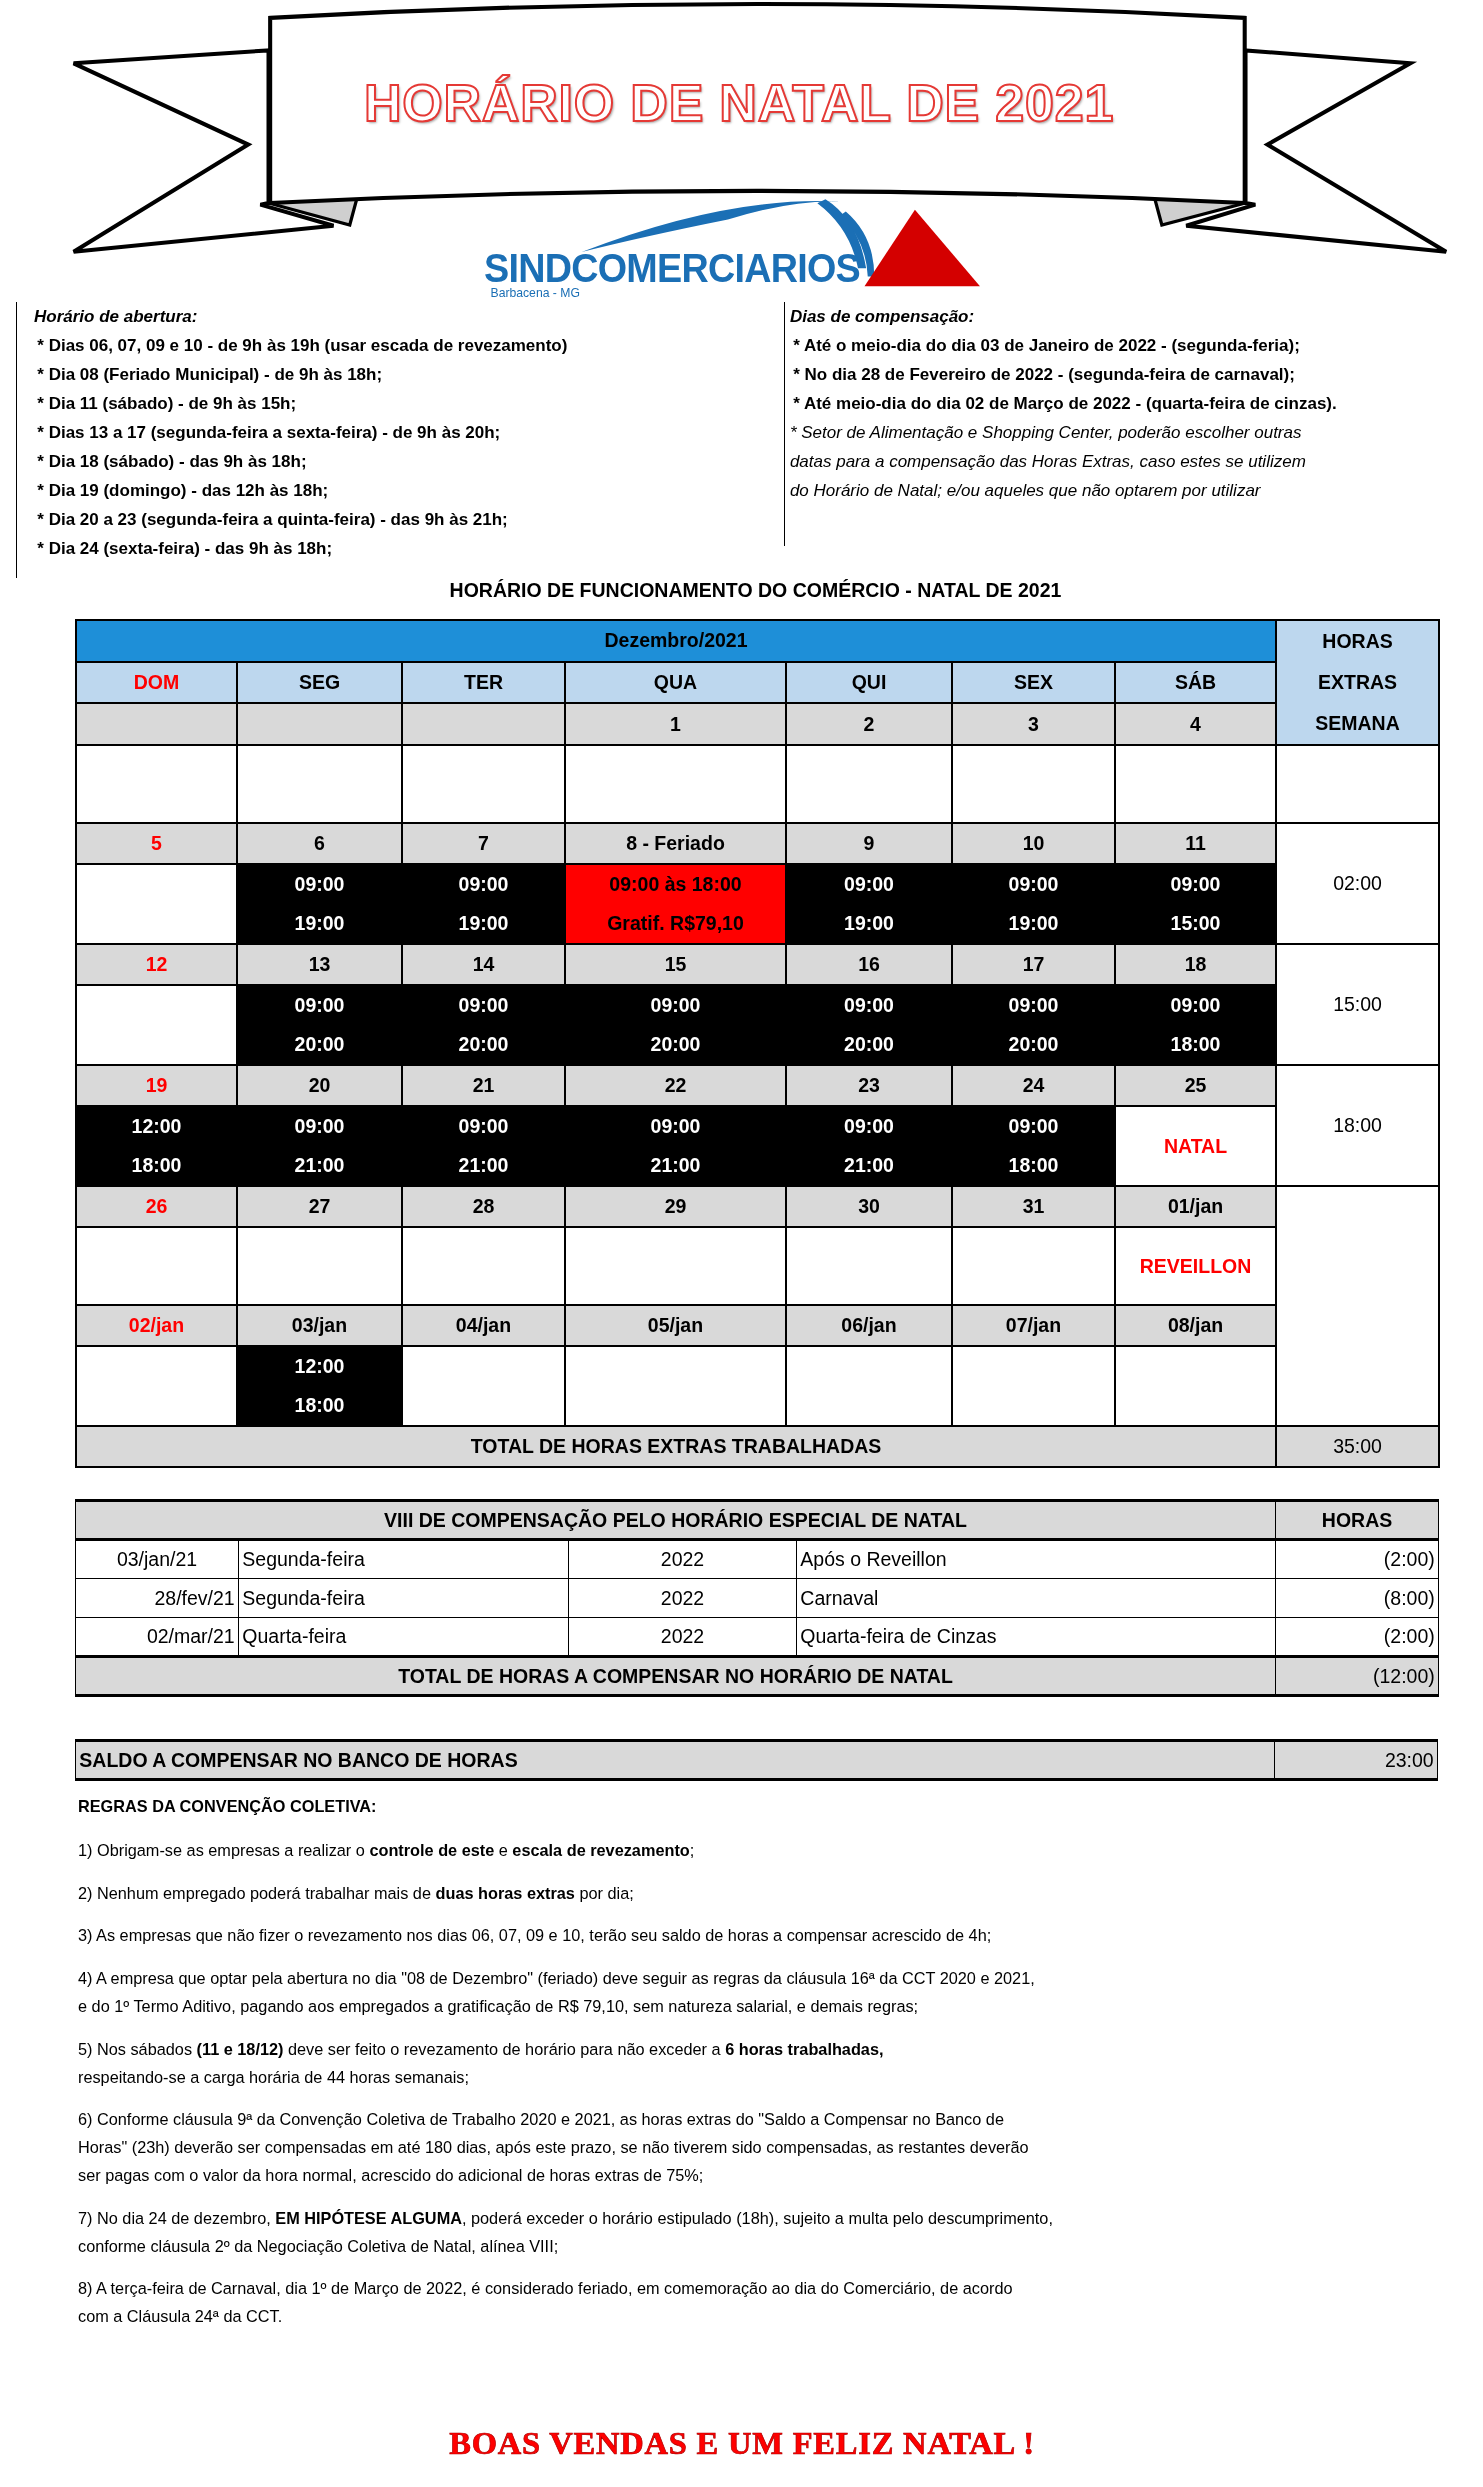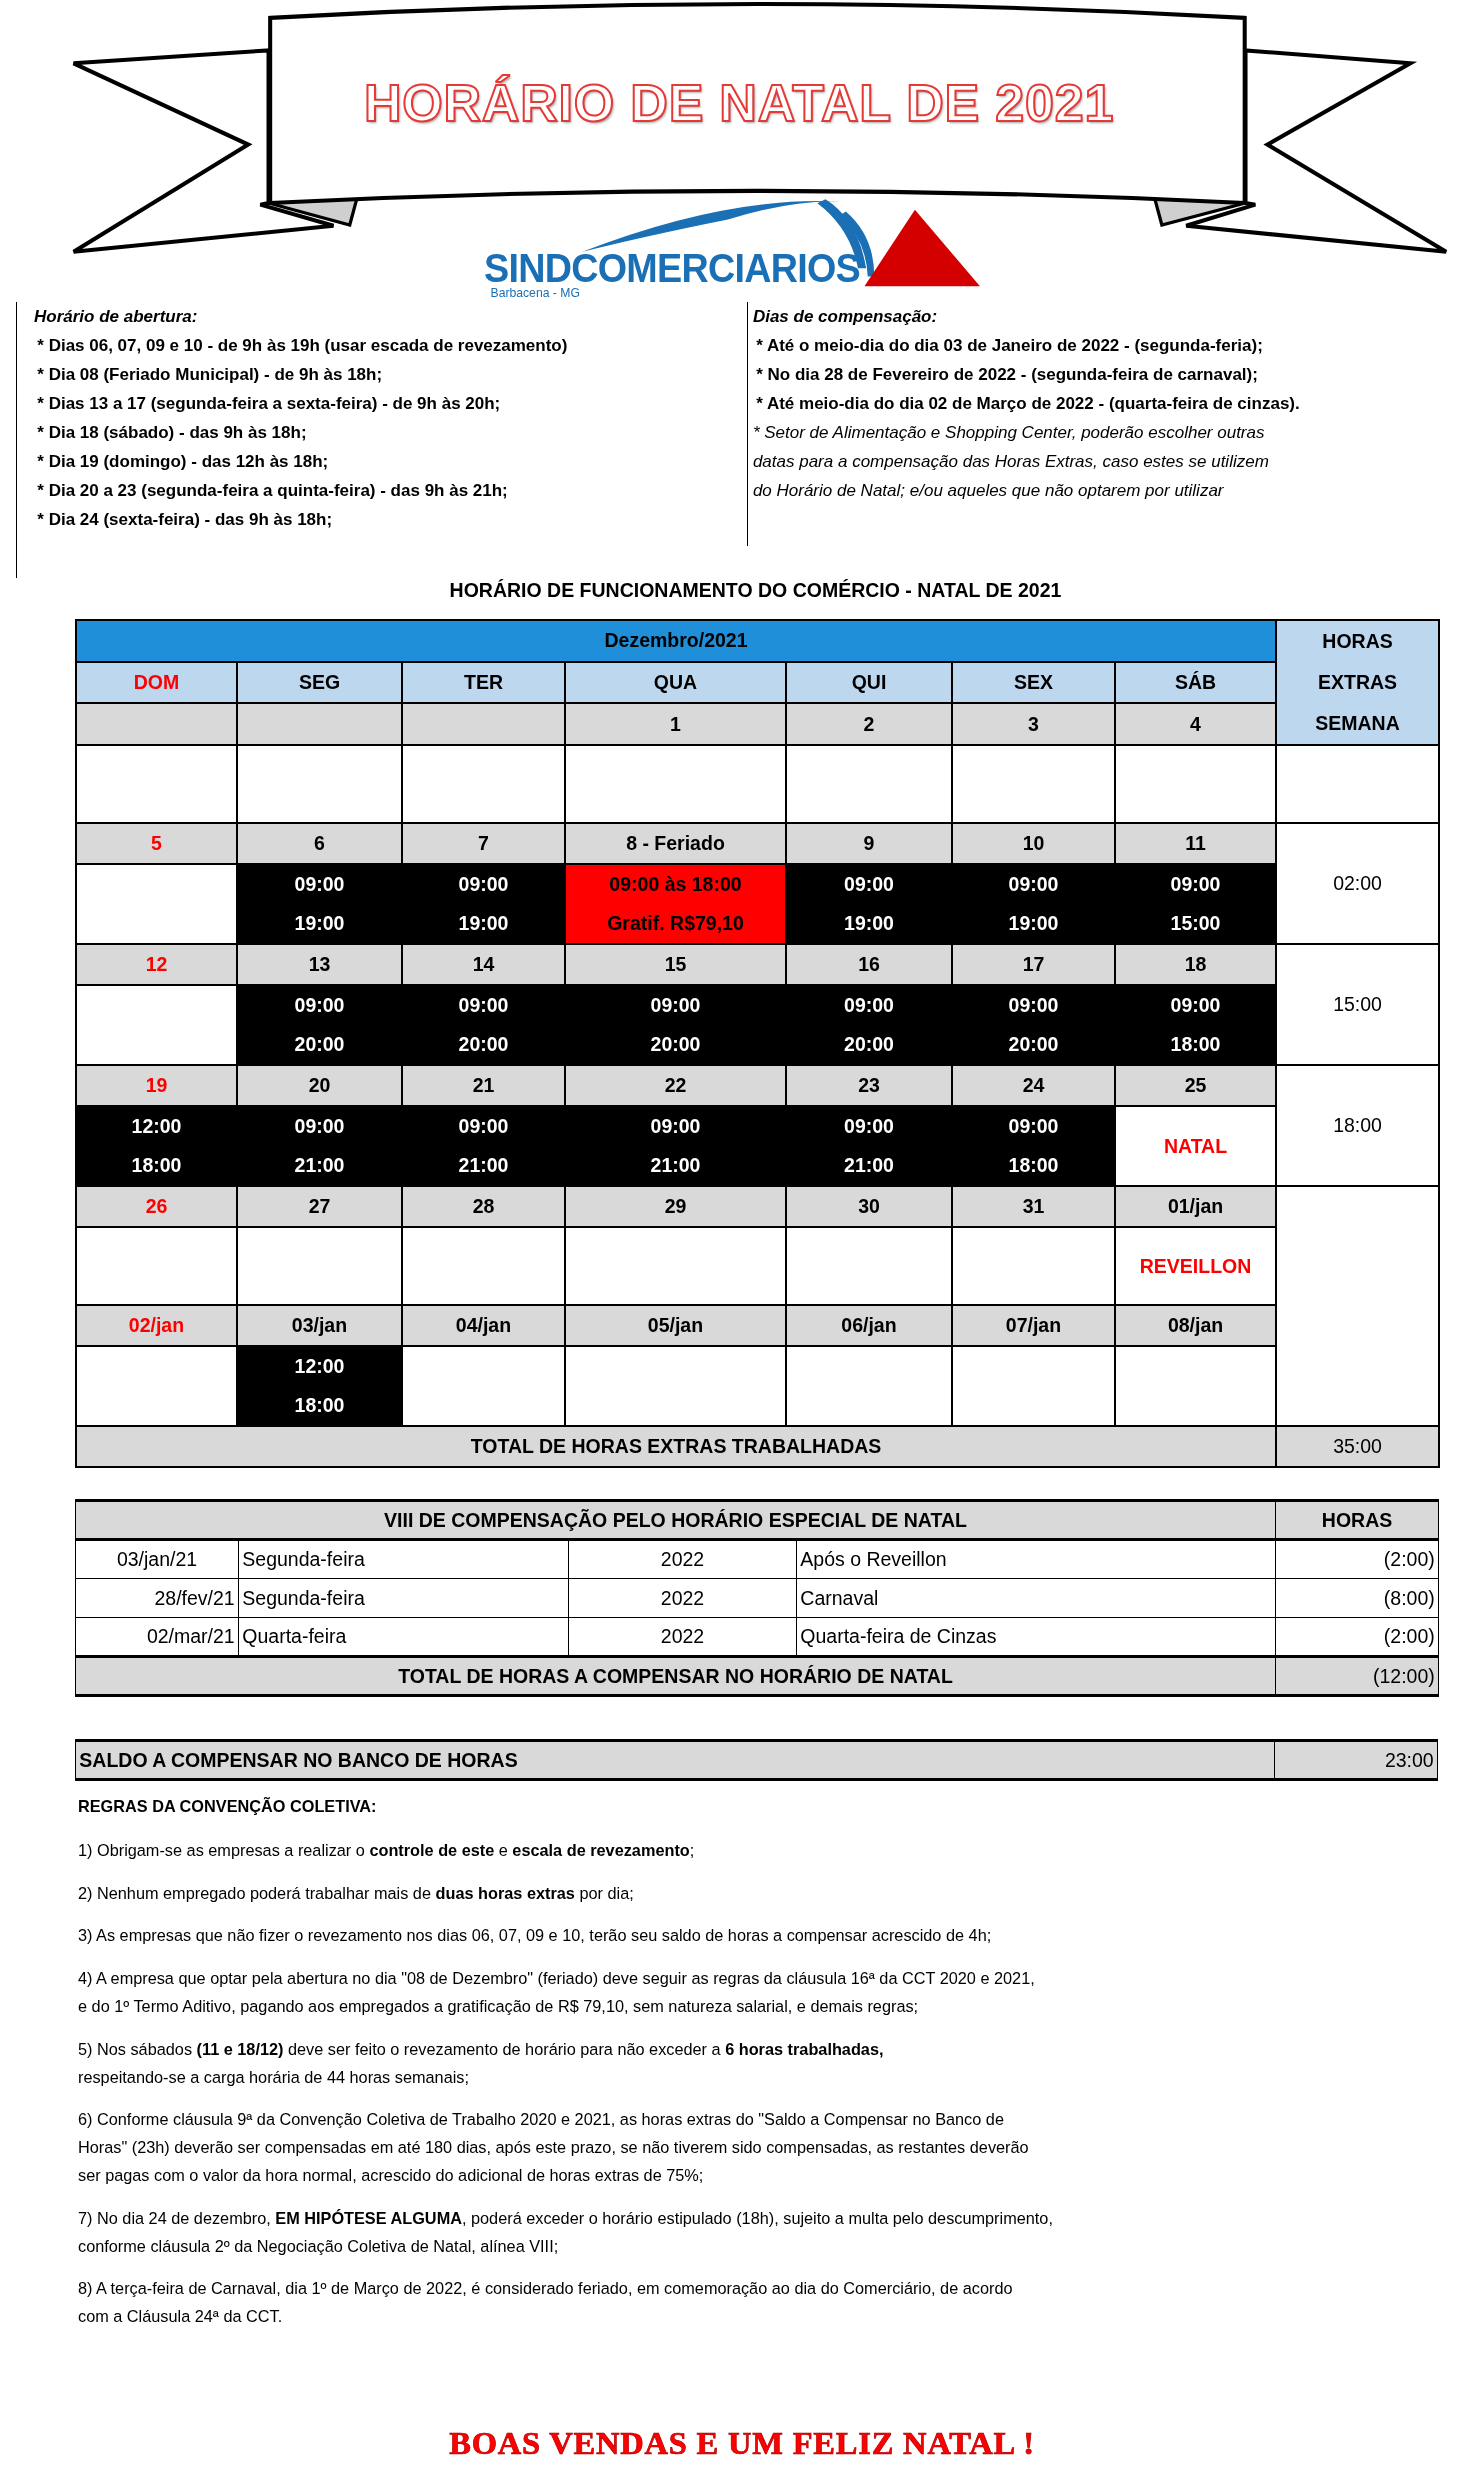--- a/index.html
+++ b/index.html
@@ -17,21 +17,21 @@
 
   .logo { position: absolute; left: 484px; top: 195px; width: 561px; height: 106px; }
   .logo-text {
     position: absolute; left: 0; top: 50px; font-family: "Liberation Sans", sans-serif; font-weight: bold;
     font-size: 41px; color: #1b6fb5; letter-spacing: -0.8px; transform: scaleX(0.92); transform-origin: left;
   }
   .logo-sub { position: absolute; left: 6.5px; top: 91px; font-size: 12.2px; color: #1b6fb5; }
 
   .info { position: absolute; top: 302px; font-family: "Liberation Sans", sans-serif; font-size: 17px; line-height: 29px; }
   .info-left { left: 16px; width: 780px; border-left: 1.6px solid #000; padding-left: 17px; height: 276px; }
-  .info-right { left: 747px; width: 700px; border-left: 1.6px solid #000; padding-left: 4.9px; height: 244px; }
+  .info-right { left: 784px; width: 700px; border-left: 1.6px solid #000; padding-left: 4.9px; height: 244px; }
   .info .heading { font-weight: bold; font-style: italic; }
   .info .item { white-space: nowrap; padding-left: 3.3px; font-weight: bold; }
   .info .ital { font-style: italic; white-space: nowrap; }
   .info .plain { white-space: nowrap; }
 
   .section-title {
     position: absolute; left: 0; width: 1511px; top: 579px; text-align: center;
     font-weight: bold; font-size: 19.5px; letter-spacing: 0px;
   }
 
@@ -98,20 +98,21 @@
     <polygon points="530,18 610,112 468,112" fill="#d40000"></polygon>
   </svg>
   <div class="logo-text">SINDCOMERCIARIOS</div>
   <div class="logo-sub">Barbacena - MG</div>
 </div>
 
 <div class="info info-left">
   <div class="heading">Horário de abertura:</div>
   <div class="item">* Dias 06, 07, 09 e 10 - de 9h às 19h (usar escada de revezamento)</div>
   <div class="item">* Dia 08 (Feriado Municipal) - de 9h às 18h;</div>
+  <div class="item">* Dia 11 (sábado) - de 9h às 15h;</div>
   <div class="item">* Dias 13 a 17 (segunda-feira a sexta-feira) - de 9h às 20h;</div>
   <div class="item">* Dia 18 (sábado) - das 9h às 18h;</div>
   <div class="item">* Dia 19 (domingo) - das 12h às 18h;</div>
   <div class="item">* Dia 20 a 23 (segunda-feira a quinta-feira) - das 9h às 21h;</div>
   <div class="item">* Dia 24 (sexta-feira) - das 9h às 18h;</div>
 </div>
 
 <div class="info info-right">
   <div class="heading">Dias de compensação:</div>
   <div class="item">* Até o meio-dia do dia 03 de Janeiro de 2022 - (segunda-feria);</div>

